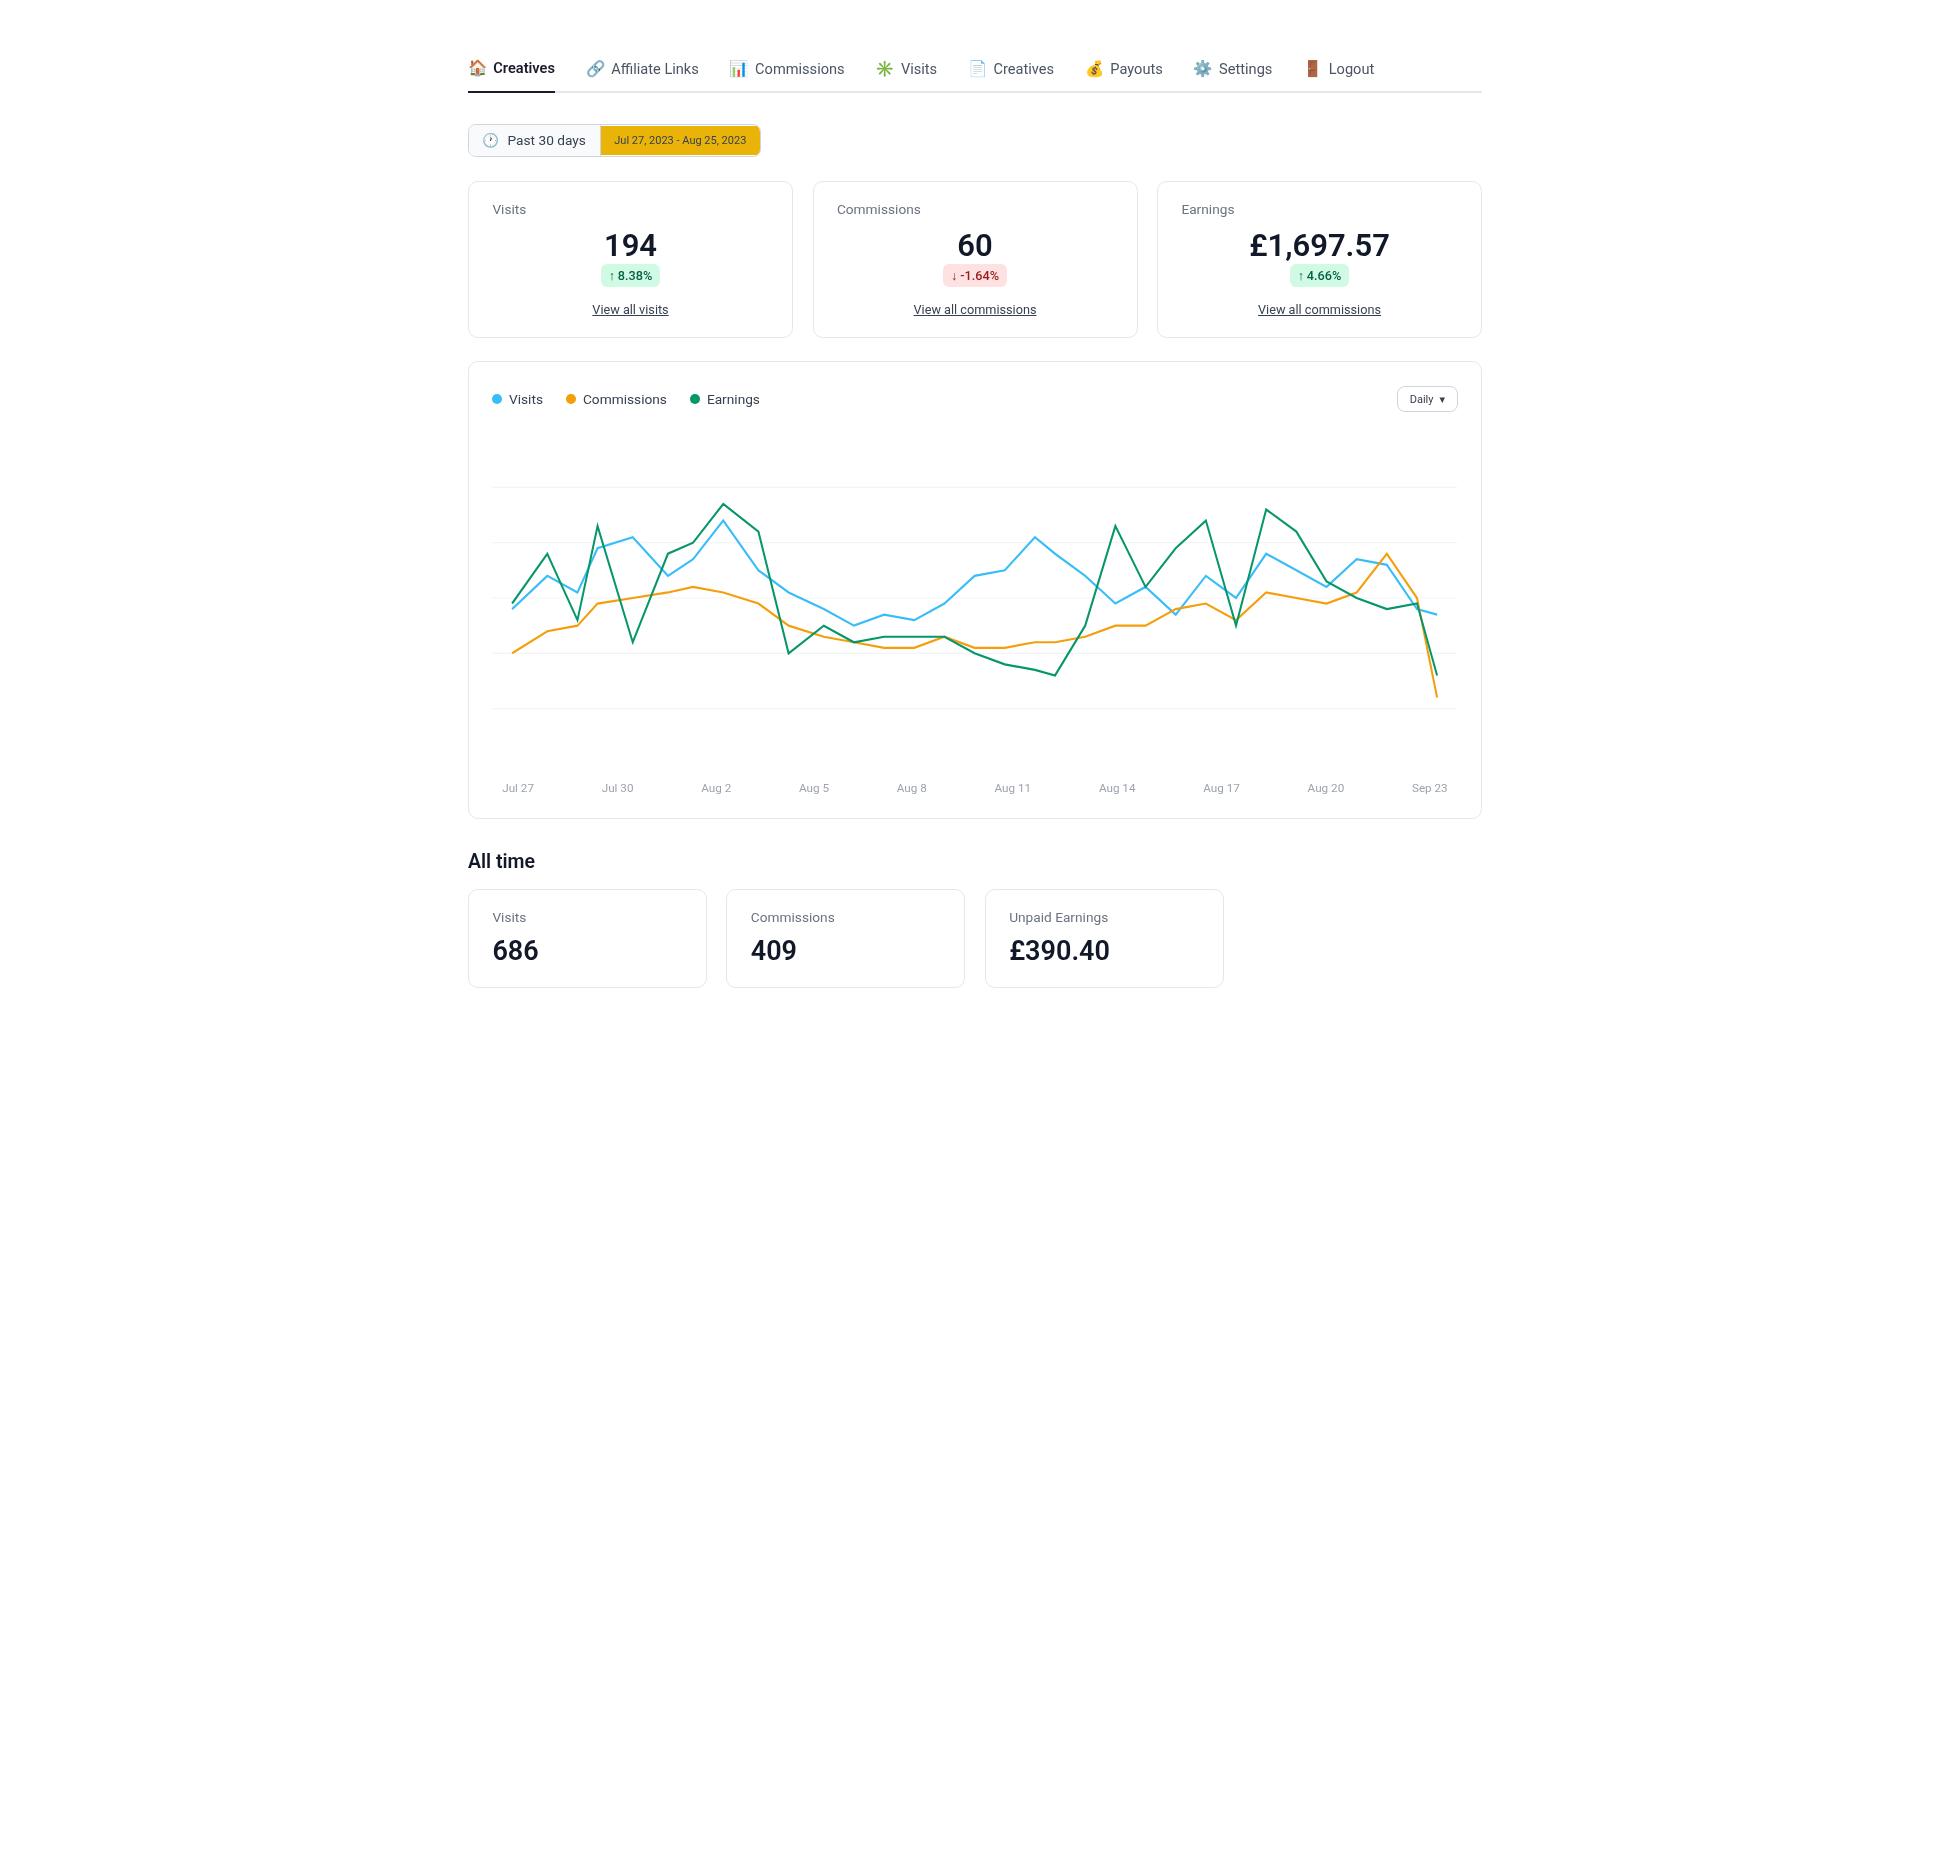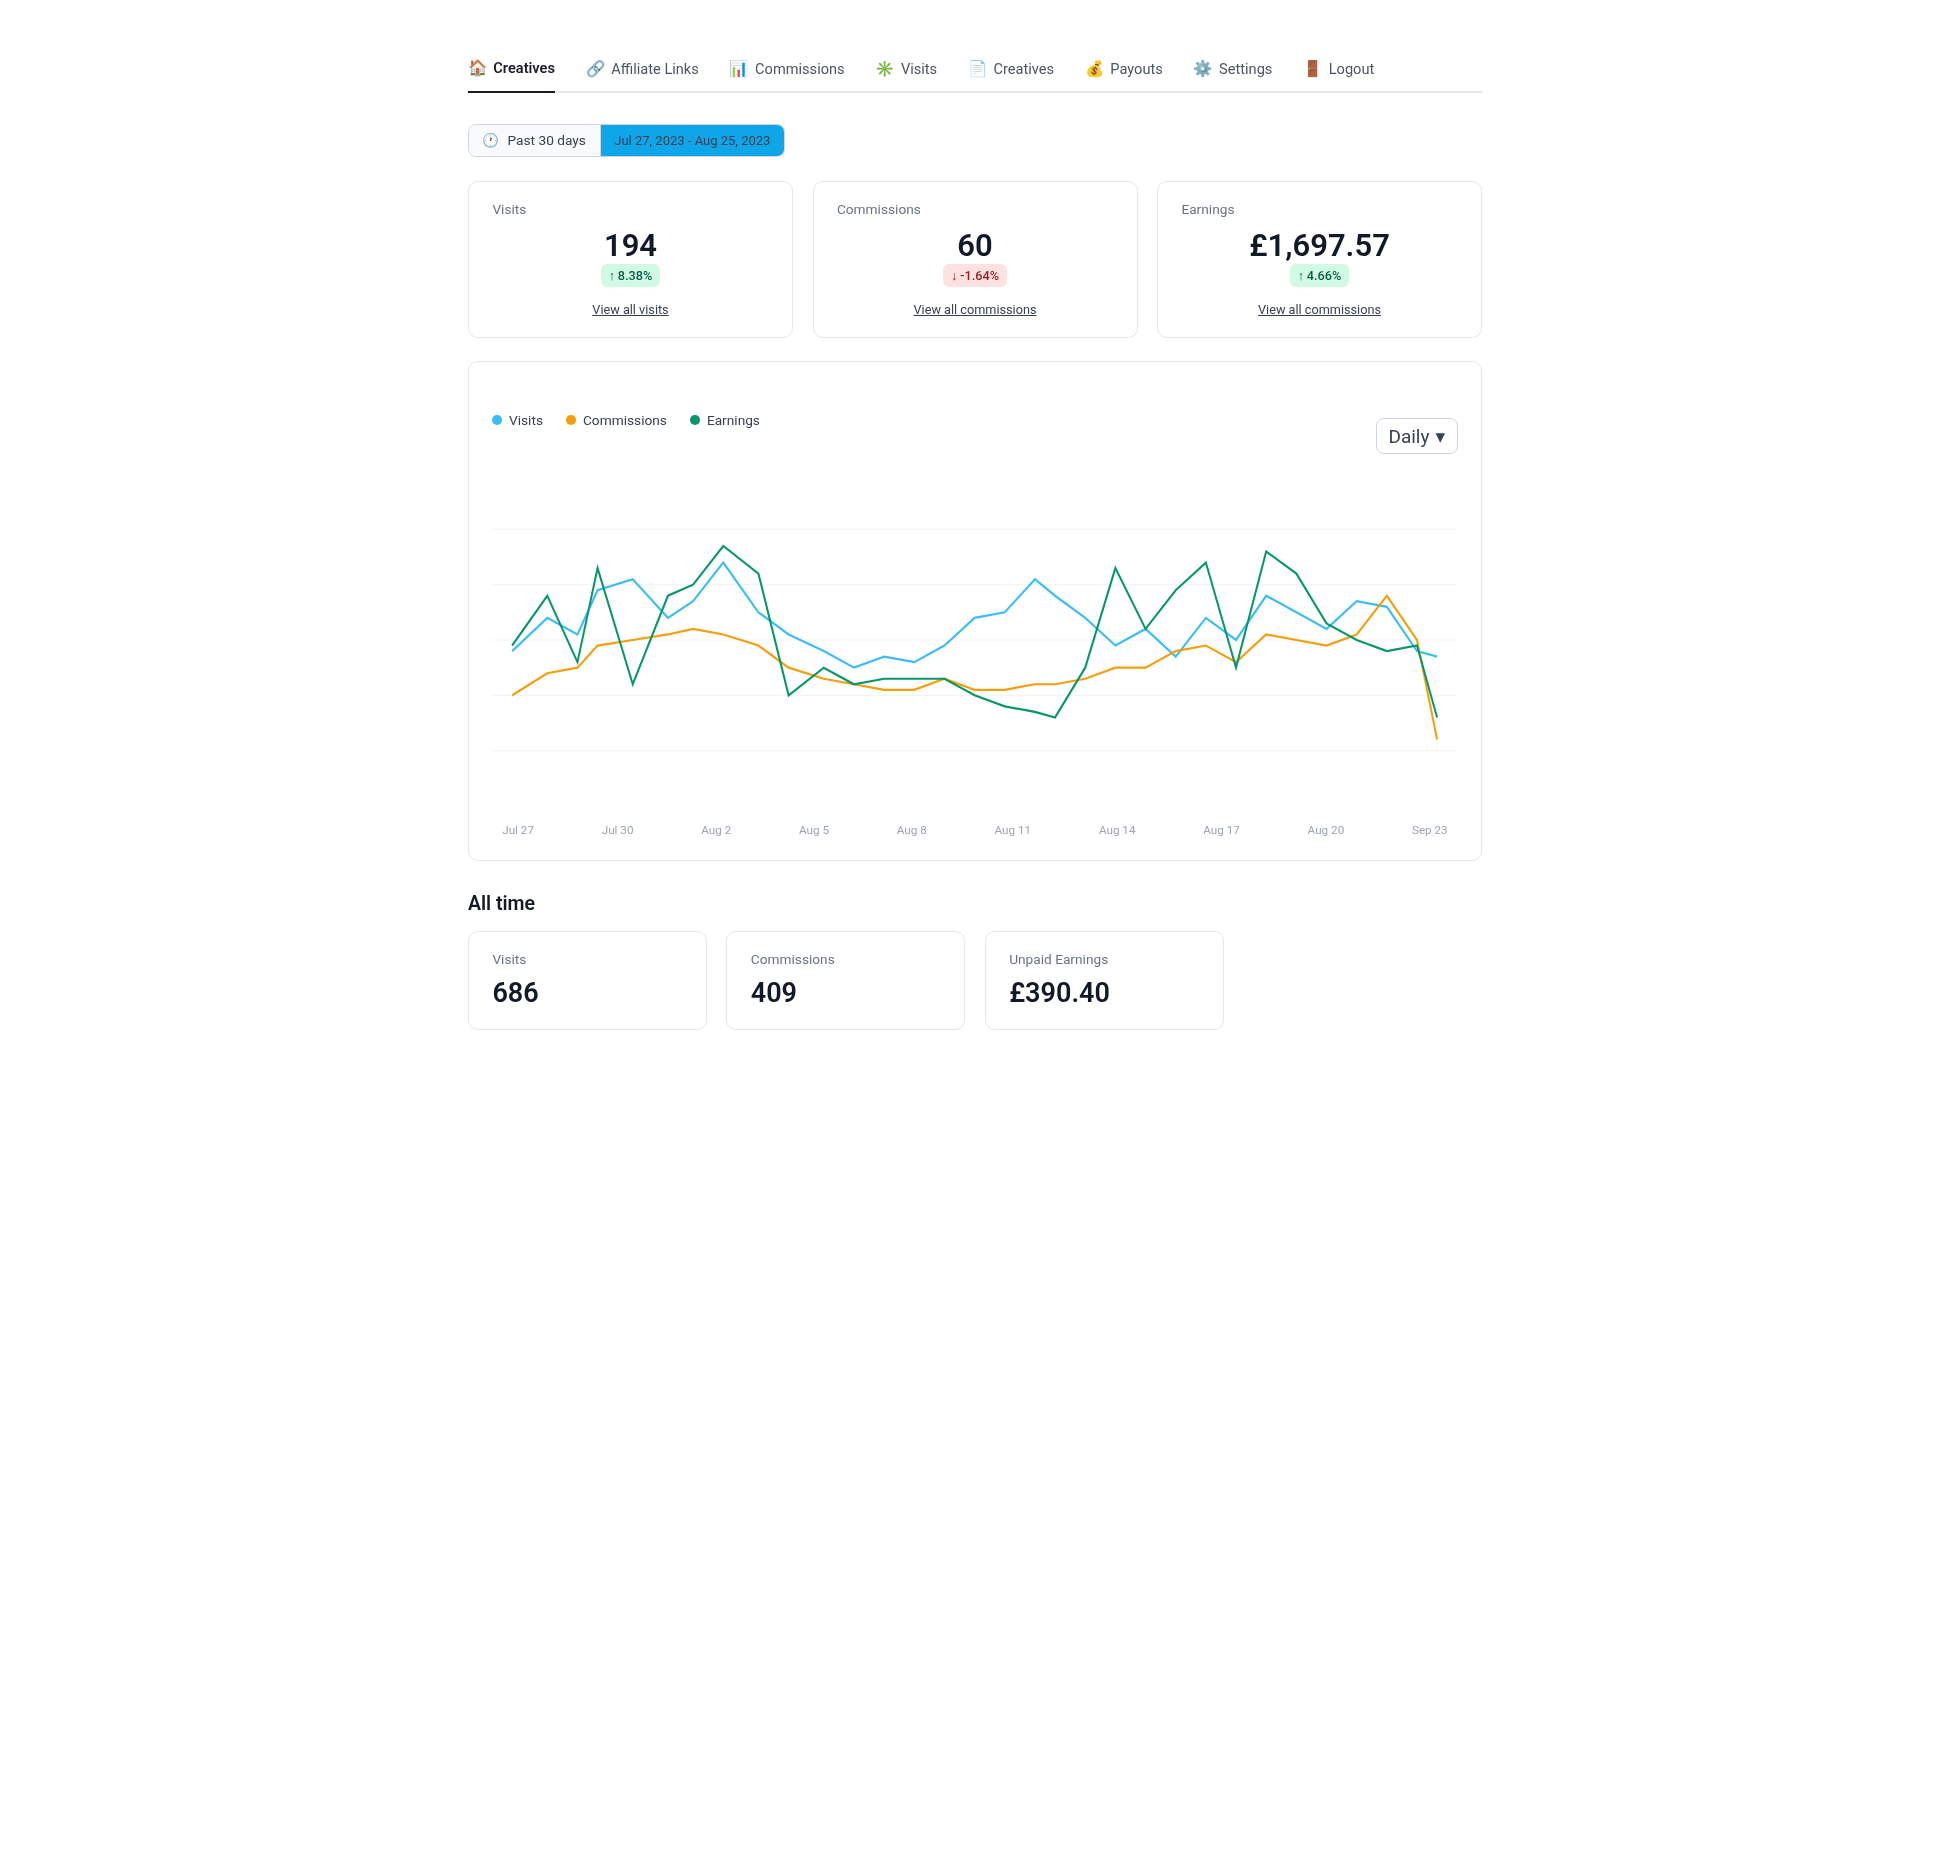--- a/index.html
+++ b/index.html
@@ -60,23 +60,23 @@
       gap: 7.8px;
       padding: 7.8px 13.7px;
       background: #f9fafb;
       border-right: 1px solid #d1d5db;
       font-size: 13.7px;
       color: #374151;
       cursor: pointer;
     }
     .date-filter-right {
       padding: 7.8px 13.7px;
-      font-size: 13px;
+      font-size: 11px;
       color: #374151;
-      background: #0ea5e9;
+      background: #eab308;
     }
 
     
     .stat-cards {
       display: grid;
       grid-template-columns: 1fr 1fr 1fr;
       gap: 19.5px;
       margin-bottom: 23.4px;
     }
     .stat-card {
@@ -156,25 +156,24 @@
       height: 9.8px;
       border-radius: 50%;
     }
     .chart-dropdown {
       display: flex;
       align-items: center;
       gap: 5.9px;
       border: 1px solid #d1d5db;
       border-radius: 8px;
       padding: 5.9px 11.7px;
-      font-size: 19px;
+      font-size: 11px;
       color: #374151;
       cursor: pointer;
       background: #fff;
-      margin-top: 32px;
     }
     .chart-area {
       width: 100%;
       height: 332px;
     }
 
     
     .x-axis {
       display: flex;
       justify-content: space-between;

